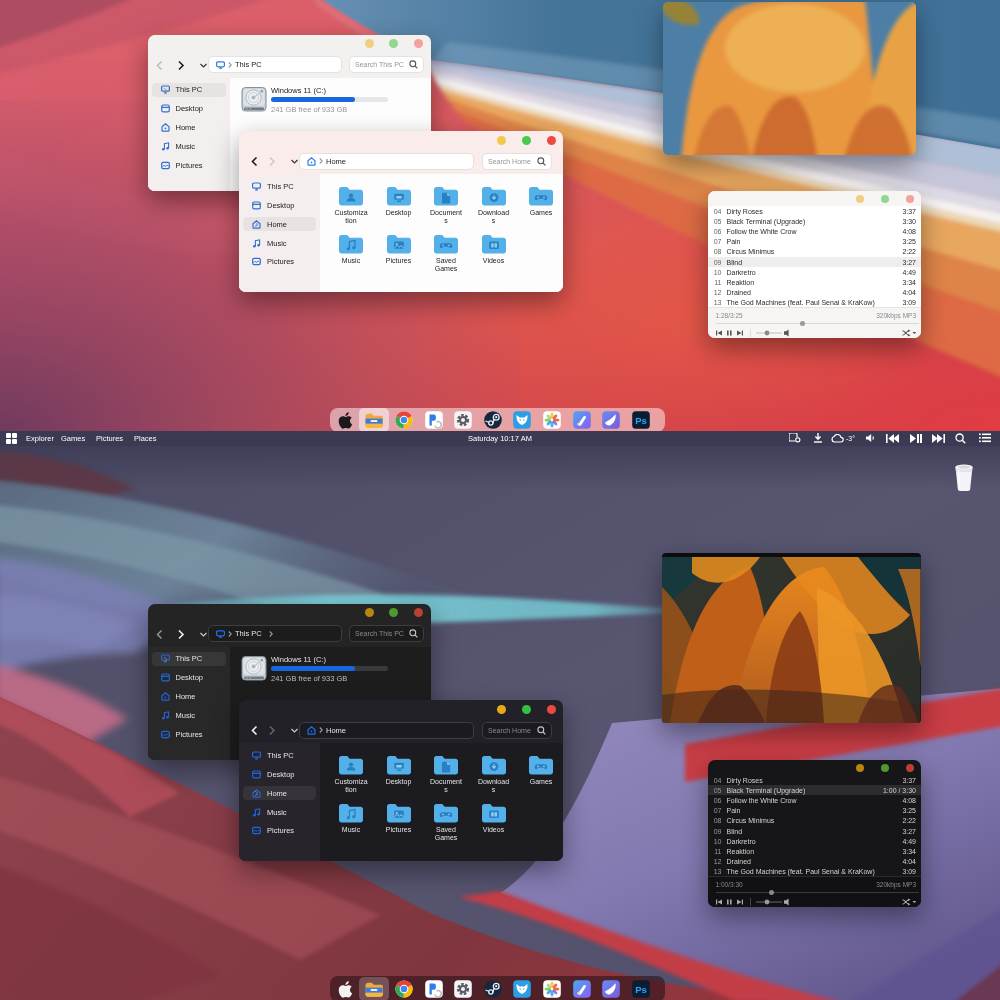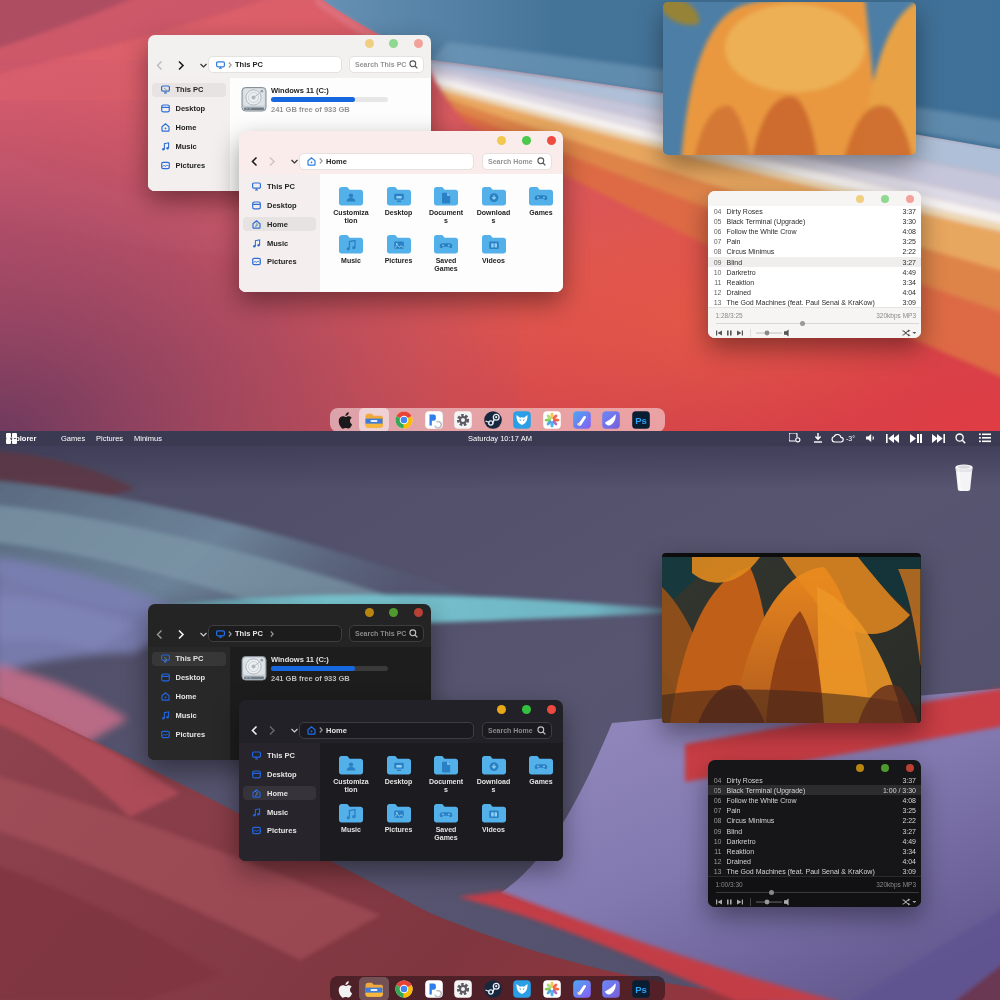--- a/index.html
+++ b/index.html
@@ -2,21 +2,21 @@
 <html><head>
 <meta charset="utf-8">
 <style>
 html,body{margin:0;padding:0;}
 body{width:1000px;height:1000px;overflow:hidden;position:relative;font-family:"Liberation Sans",sans-serif;}
 .abs{position:absolute;}
 
 .win{position:absolute;border-radius:7px;box-shadow:0 10px 26px rgba(0,0,0,.4);overflow:hidden;}
 .dot{position:absolute;border-radius:50%;width:9px;height:9px;top:4.5px;}
 
-.exp{font-size:7.5px;font-weight:bold;}
+.exp{font-size:7.5px;}
 .exp .addr{position:absolute;top:21.5px;height:17px;border-radius:5px;display:flex;align-items:center;box-sizing:border-box;border:1px solid var(--bd);background:var(--bar);color:var(--tx);}
 .exp .srch{position:absolute;top:21.5px;height:17px;border-radius:5px;display:flex;align-items:center;justify-content:space-between;box-sizing:border-box;border:1px solid var(--bd);background:var(--bar);color:var(--tx2);padding:0 5px;font-size:7px;white-space:nowrap;}
 .exp .nav{position:absolute;top:25px;left:6px;}
 .exp .body{position:absolute;left:0;top:43px;right:0;bottom:0;background:var(--cont);}
 .exp .side{position:absolute;left:0;top:0;bottom:0;width:82px;background:var(--side);}
 .exp .si{position:absolute;left:4px;right:4px;height:14.5px;border-radius:4px;display:flex;align-items:center;color:var(--tx);}
 .exp .si svg{margin-left:9px;margin-right:6px;flex:none;}
 .exp .si.sel{background:var(--sel);}
 .exp .cont{position:absolute;left:82px;top:0;right:0;bottom:0;}
 .exp.light{--tb:#f3f1f0;--bar:#fff;--bd:#e4e1e0;--side:#f2efee;--sel:#e7e3e2;--cont:#fdfdfd;--tx:#222;--tx2:#949494;background:var(--tb);}
@@ -185,24 +185,24 @@
 </svg>
 <div id="mbar">
 <div class="mi" style="left:6px">
       <svg width="11" height="11" viewBox="0 0 11 11">
         <rect x="0" y="0" width="5" height="5" rx="1" fill="#fff"></rect>
         <rect x="6" y="0" width="5" height="5" rx="1" fill="#fff"></rect>
         <rect x="0" y="6" width="5" height="5" rx="1" fill="#fff"></rect>
         <rect x="6" y="6" width="5" height="5" rx="1" fill="#fff"></rect>
       </svg>
     </div>
-<div class="mi" style="left:6px;font-weight:bold">Explorer</div>
+<div class="mi" style="left:26px;font-weight:normal">Explorer</div>
 <div class="mi" style="left:61px">Games</div>
 <div class="mi" style="left:96px">Pictures</div>
-<div class="mi" style="left:134px">Minimus</div>
+<div class="mi" style="left:134px">Places</div>
 <div class="mi" style="left:0;width:1000px;justify-content:center">Saturday 10:17 AM</div>
 <div class="mi" style="left:789px">
       <svg width="12" height="10" viewBox="0 0 12 10">
         <rect x="0" y="0" width="8" height="8" rx="1.4" fill="none" stroke="#fff" stroke-width="1.2"></rect>
         <circle cx="8.8" cy="6.8" r="2.8" fill="#3a3a52"></circle>
         <circle cx="8.8" cy="6.8" r="2.1" fill="none" stroke="#fff" stroke-width="1.1"></circle>
       </svg>
     </div>
 <div class="mi" style="left:813px">
       <svg width="10" height="10" viewBox="0 0 10 10">

